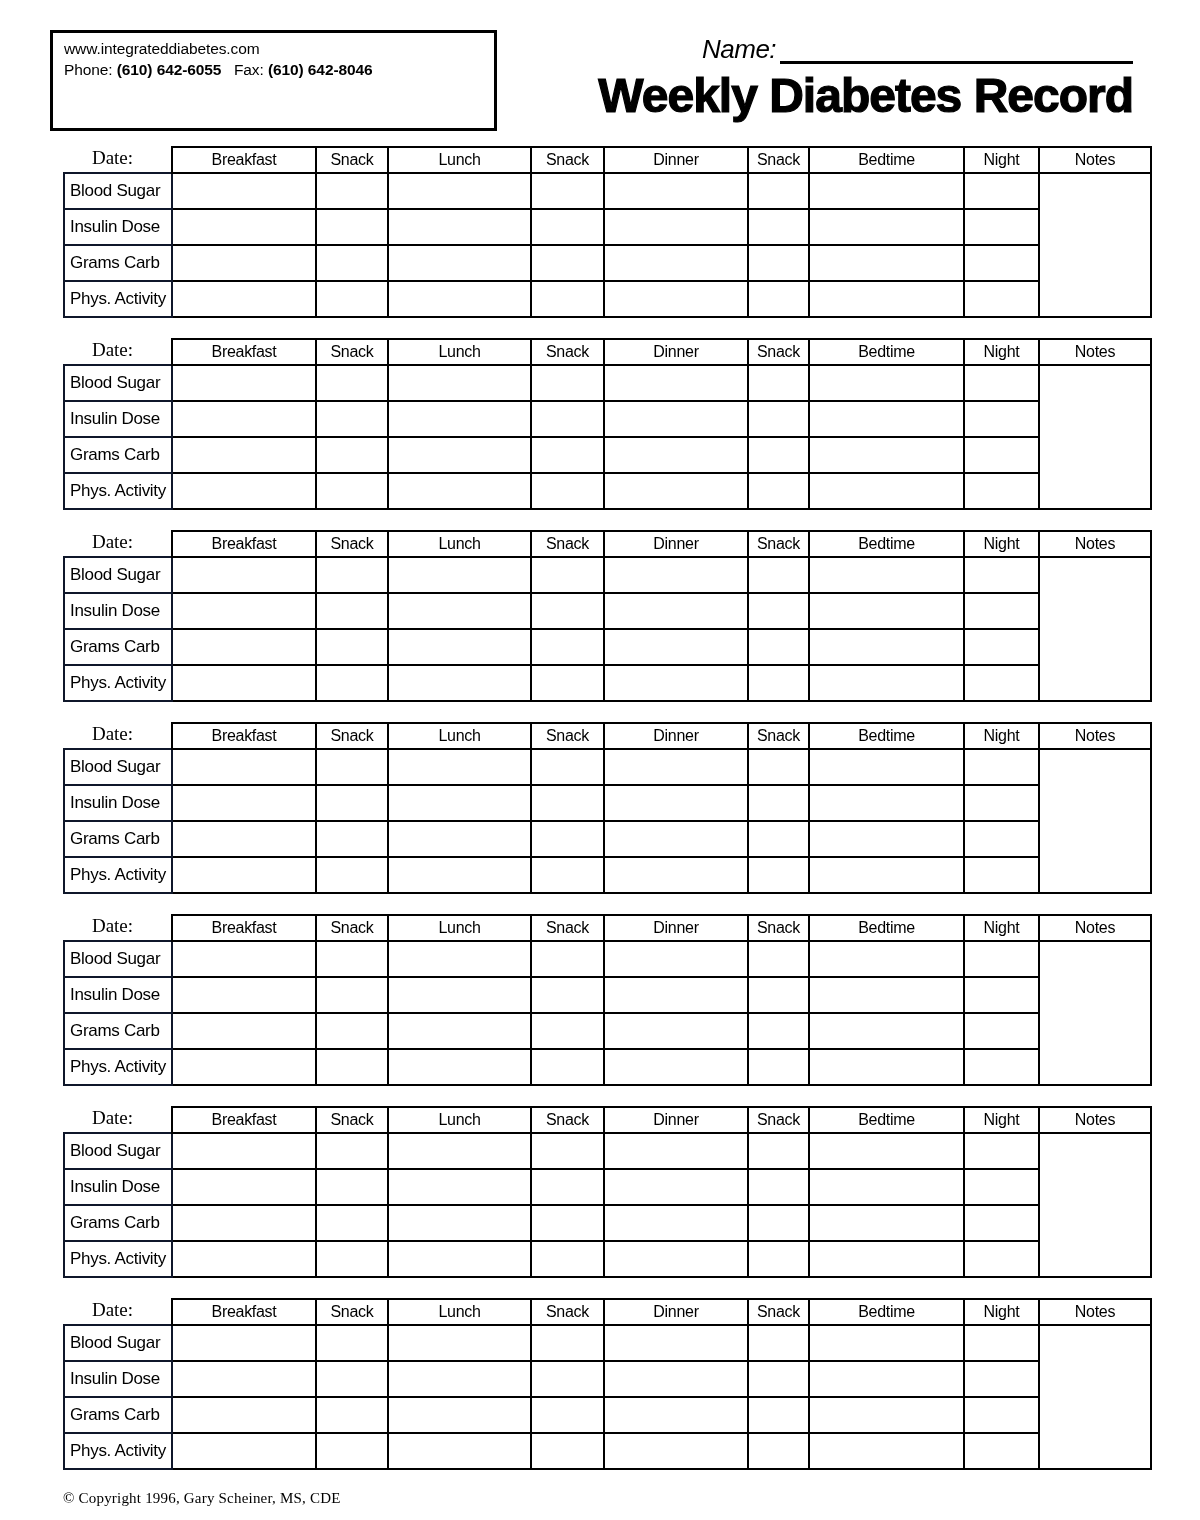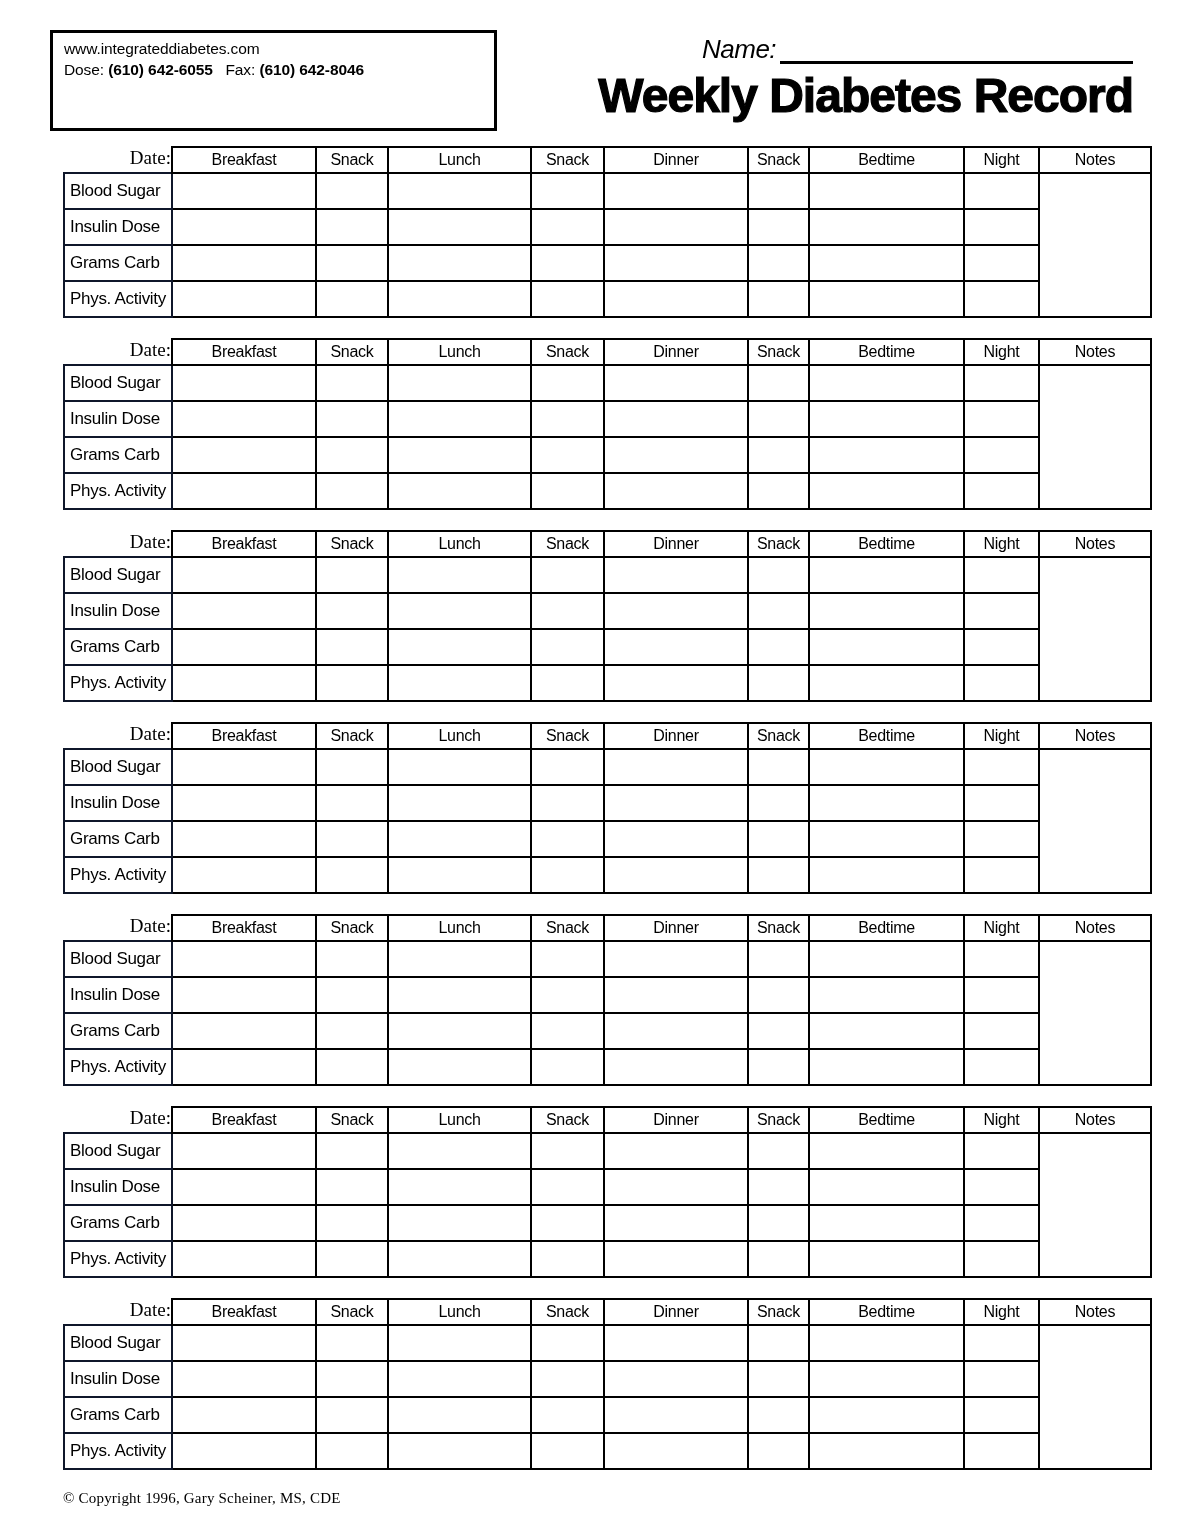--- a/index.html
+++ b/index.html
@@ -76,23 +76,23 @@
     width: 1087px;
     margin-bottom: 20px;
   }
   tr.hrow { height: 25px; }
   tr.drow { height: 36px; }
   .datecell {
     border: none;
     font-family: "Liberation Serif", serif;
     font-size: 19px;
     vertical-align: bottom;
-    padding: 0 0 3px 2px;
+    padding: 0 12px 3px 2px;
     font-weight: normal;
-    text-align: right;
+    text-align: center;
   }
   .chead {
     border: 2px solid #000;
     font-size: 16px;
     font-weight: normal;
     letter-spacing: -0.3px;
     text-align: center;
     vertical-align: middle;
   }
   .rlabel {
@@ -118,21 +118,21 @@
     letter-spacing: 0.2px;
   }
 </style>
 </head>
 <body>
 
 <div class="page">
 
   <div class="org-box">
     <div class="org-line">www.integrateddiabetes.com</div>
-    <div class="org-line"><span>Dose:</span>&nbsp;<b>(610) 642-6055</b>&nbsp;&nbsp;&nbsp;<span>Fax:</span>&nbsp;<b>(610) 642-8046</b></div>
+    <div class="org-line"><span>Phone:</span>&nbsp;<b>(610) 642-6055</b>&nbsp;&nbsp;&nbsp;<span>Fax:</span>&nbsp;<b>(610) 642-8046</b></div>
   </div>
 
   <div class="name-row">
     <span class="name-label">Name:</span>
     <span class="name-line"></span>
   </div>
 
   <div class="form-title">Weekly Diabetes Record</div>
 
   <div class="content" id="weeks-host">

